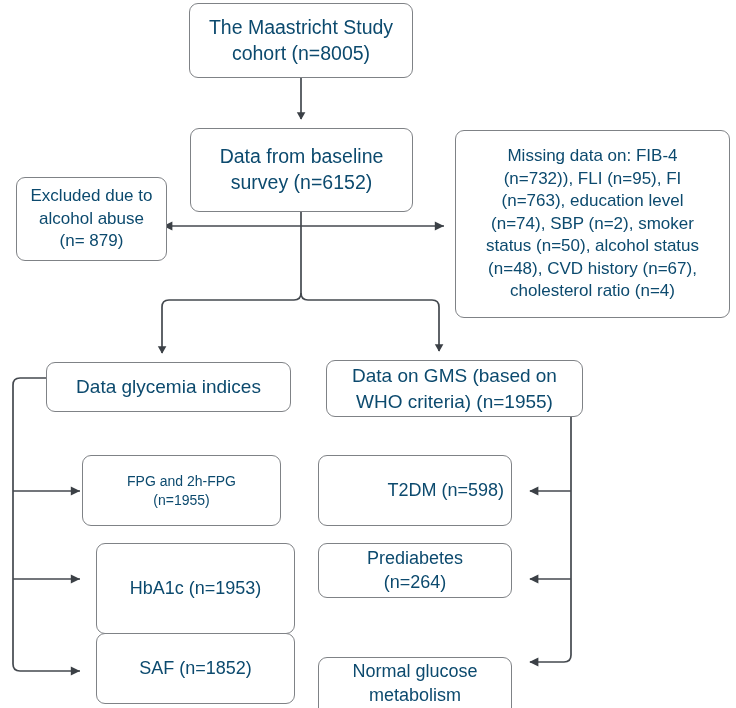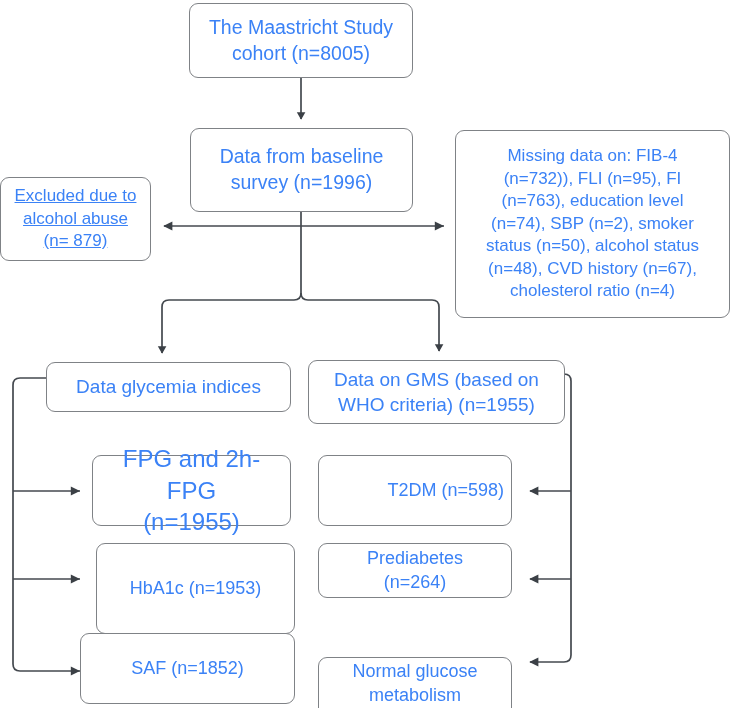--- a/index.html
+++ b/index.html
@@ -12,37 +12,37 @@
   .node{
     position:absolute;
     box-sizing:border-box;
     background:#ffffff;
     border:1.3px solid #7f8286;
     border-radius:9px;
     display:flex;
     align-items:center;
     justify-content:center;
     text-align:center;
-    color:#3b82f6;
+    color:#0c4a6e;
     line-height:1.32;
     padding:3px 7px;
     z-index:2;
   }
   .node .txt{display:block;width:100%;white-space:pre-line;}
 
   
   #n-cohort   {left:189px; top:3px;   width:224px; height:75px;  font-size:19.5px;}
   #n-baseline {left:190px; top:128px; width:223px; height:84px;  font-size:19.5px;}
-  #n-excluded {left:0;   top:177px; width:151px; height:84px;  font-size:17px;text-decoration:underline;}
+  #n-excluded {left:16px;   top:177px; width:151px; height:84px;  font-size:17px;}
   #n-missing  {left:455px; top:130px; width:275px; height:188px; font-size:17px;justify-content:flex-end;}
   #n-glyc     {left:46px;  top:362px; width:245px; height:50px;  font-size:19px;}
-  #n-gms      {left:308px; top:360px; width:257px; height:64px;  font-size:19px;}
-  #n-fpg      {left:92px;  top:455px; width:199px; height:71px;  font-size:24px;}
+  #n-gms      {left:326px; top:360px; width:257px; height:57px;  font-size:19px;}
+  #n-fpg      {left:82px;  top:455px; width:199px; height:71px;  font-size:14px;}
   #n-hba1c    {left:96px;  top:543px; width:199px; height:91px;  font-size:18px;}
-  #n-saf      {left:80px;  top:633px; width:215px; height:71px;  font-size:18px;}
+  #n-saf      {left:96px;  top:633px; width:199px; height:71px;  font-size:18px;}
   #n-t2dm     {left:318px; top:455px; width:194px; height:71px;  font-size:18px;text-align:right;}
   #n-pre      {left:318px; top:543px; width:194px; height:55px;  font-size:18px;}
   #n-ngm      {left:318px; top:657px; width:194px; height:78px;  font-size:18px;}
 </style>
 </head>
 <body>
 
 <div id="stage">
 
   <svg id="wires" viewBox="0 0 736 708" xmlns="http://www.w3.org/2000/svg">
@@ -80,21 +80,21 @@
     </g>
   </svg>
 
   <div class="node" id="n-cohort">
     <span class="txt">The Maastricht Study
 cohort (n=8005)</span>
   </div>
 
   <div class="node" id="n-baseline">
     <span class="txt">Data from baseline
-survey (n=1996)</span>
+survey (n=6152)</span>
   </div>
 
   <div class="node" id="n-excluded">
     <span class="txt">Excluded due to
 alcohol abuse
 (n= 879)</span>
   </div>
 
   <div class="node" id="n-missing">
     <span class="txt">Missing data on: FIB-4

